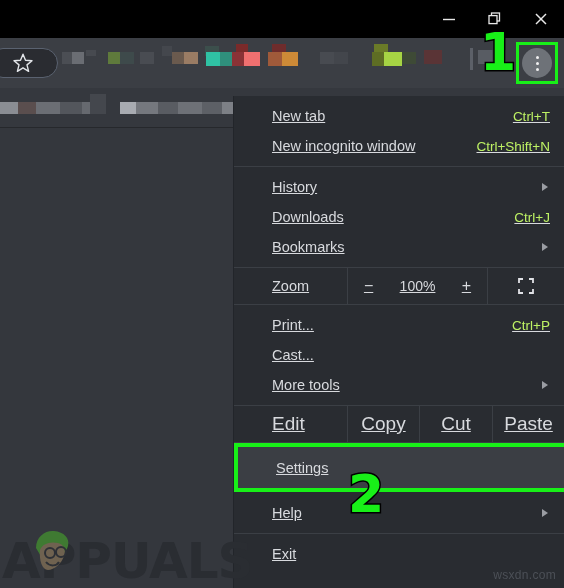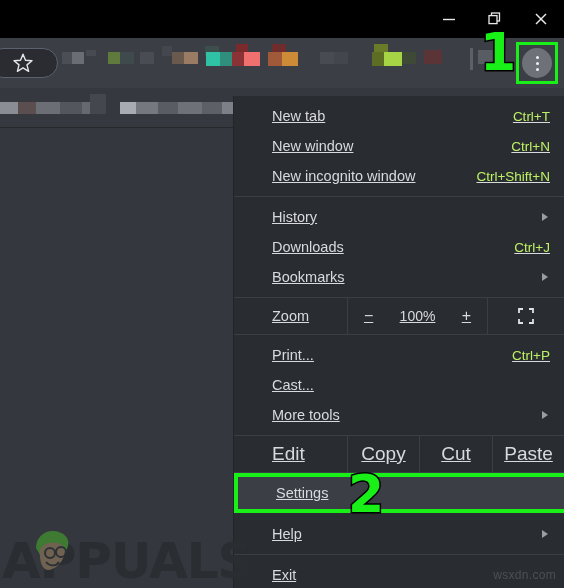--- a/index.html
+++ b/index.html
@@ -146,21 +146,21 @@
   .ec-paste{ flex:1; }
 
   
   .settings-wrap{
     position:relative;
     border-top:4px solid #18f018;
     border-bottom:4px solid #18f018;
     border-left:4px solid #18f018;
     background:#3b3e44;
   }
-  .settings-wrap .mi{ height:32px; }
+  .settings-wrap .mi{ height:41px; }
 </style>
 </head>
 <body>
 
 <div id="root">
 
   <div class="titlebar">
     <div class="winbtn">
       <span>
         <svg width="16" height="16" viewBox="0 0 16 16">
@@ -255,24 +255,20 @@
   <div class="content"></div>
 
   <div class="menu">
 
     <div class="menu-section">
       <div class="mi">
         <span class="label">New tab</span>
         <span class="accel">Ctrl+T</span>
       </div>
       <div class="mi">
-        <span class="label">New window</span>
-        <span class="accel">Ctrl+N</span>
-      </div>
-      <div class="mi">
         <span class="label">New incognito window</span>
         <span class="accel">Ctrl+Shift+N</span>
       </div>
     </div>
 
     <div class="sep"></div>
 
     <div class="menu-section">
       <div class="mi">
         <span class="label">History</span>

